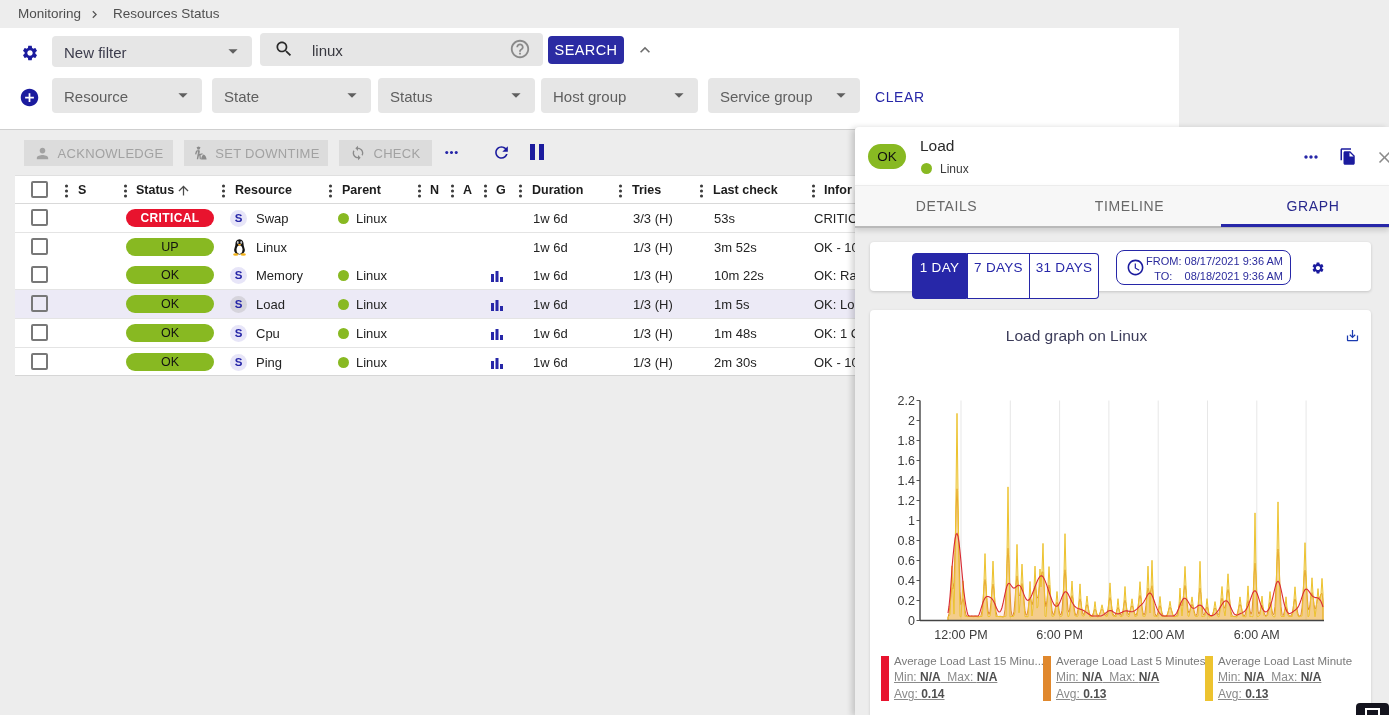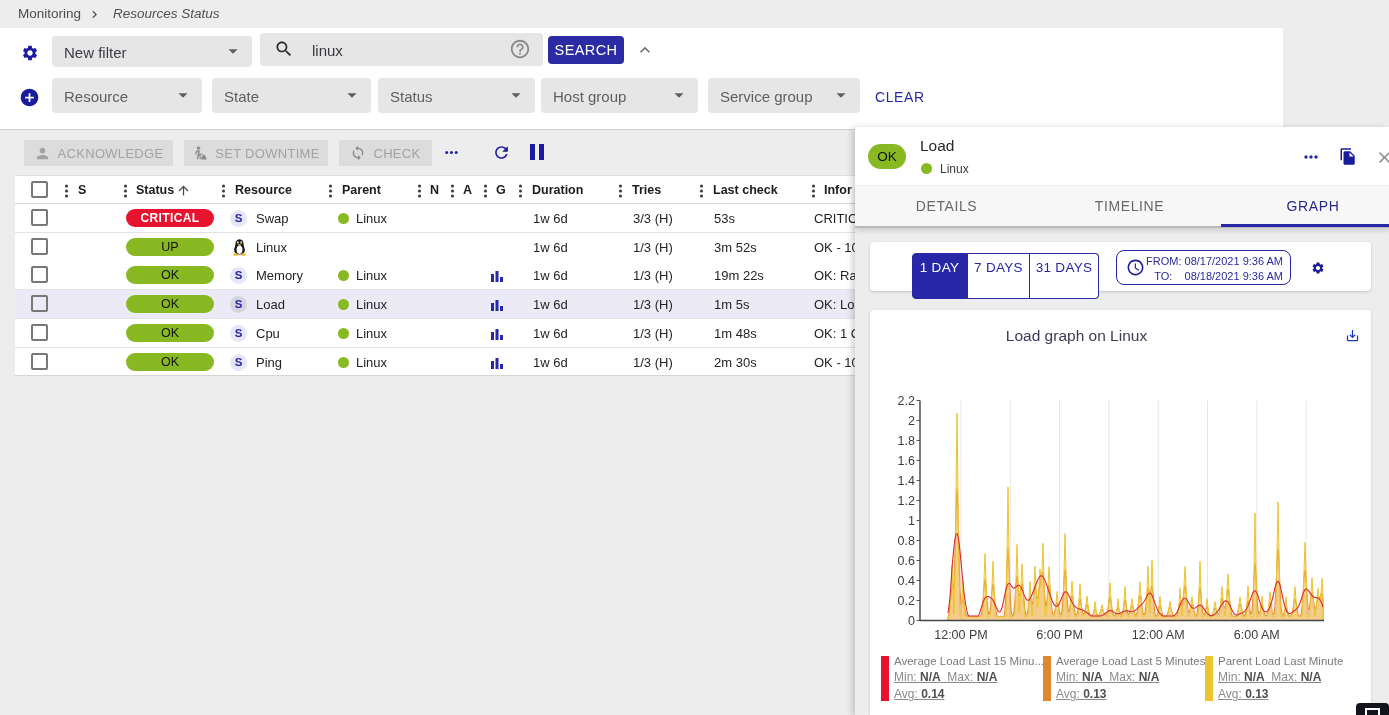--- a/index.html
+++ b/index.html
@@ -1,18 +1,18 @@
 <!DOCTYPE html>
 <html><head><meta charset="utf-8">
 <style>
 * { margin:0; padding:0; box-sizing:border-box; }
 html,body { width:1389px; height:715px; overflow:hidden; font-family:"Liberation Sans", sans-serif; background:#ededed; }
 .topbar { position:absolute; left:0; top:0; width:1389px; height:28px; background:#ededed; }
 .crumb { position:absolute; top:6px; font-size:13.5px; color:#4f4f4f; }
-.filterzone { position:absolute; left:0; top:28px; width:1283px; height:102px; background:#fff; border-bottom:1px solid #cfcfcf; }
+.filterzone { position:absolute; left:0; top:28px; width:1179px; height:102px; background:#fff; border-bottom:1px solid #cfcfcf; }
 .gbox { position:absolute; background:#e6e6e6; border-radius:4px; }
 .gbox .lab { position:absolute; left:12px; top:50%; transform:translateY(-50%); font-size:15px; color:#5f5f5f; }
 .searchbtn { position:absolute; left:548px; top:8px; width:76px; height:28px; background:#2b2ba3; color:#fff; border-radius:4px; font-size:14.5px; text-align:center; line-height:28px; letter-spacing:0.4px; }
 .clear { position:absolute; left:875px; top:61px; font-size:14px; color:#2727a8; letter-spacing:0.6px; }
 .actionbtn { position:absolute; top:140px; height:26px; background:#dcdcdc; border-radius:0; color:#a2a2a2; font-size:13px; letter-spacing:0.3px; display:flex; align-items:center; justify-content:center; gap:7px; }
 .table { position:absolute; left:15px; top:175px; width:845px; height:201px; background:#fff; border-top:1px solid #e0e0e0; border-bottom:1px solid #d6d6d6; overflow:hidden; }
 .thead { position:absolute; left:0; top:0; width:845px; height:28px; background:#fff; border-bottom:1px solid #d9d9d9; }
 .hlabel { position:absolute; font-size:12.5px; font-weight:bold; color:#1c1c1c; }
 .trow { position:absolute; left:0; width:845px; height:29px; background:#fff; border-bottom:1px solid #e4e4e4; }
 .trow.sel { background:#eceaf6; }
@@ -34,21 +34,21 @@
 .legsub { font-size:12px; color:#8a8a8a;text-decoration:underline; }
 .legsub b { color:#4f4f4f; }
 </style></head>
 <body>
 
 <div class="topbar">
   <span class="crumb" style="left:18px;">Monitoring</span>
   <svg width="15" height="15" viewBox="0 0 24 24" style="position:absolute;left:87px;top:7px" xmlns="http://www.w3.org/2000/svg">
       <path d="M10 6L8.59 7.41 13.17 12l-4.58 4.59L10 18l6-6z" fill="#555"></path>
     </svg>
-  <span class="crumb" style="left:113px;font-style:italic;">Resources Status</span>
+  <span class="crumb" style="left:113px;">Resources Status</span>
 </div>
 
 <div class="filterzone">
   <svg width="18" height="18" viewBox="0 0 24 24" style="position:absolute;left:21px;top:16px" xmlns="http://www.w3.org/2000/svg">
       <path d="M19.14,12.94c0.04-0.3,0.06-0.61,0.06-0.94c0-0.32-0.02-0.64-0.07-0.94l2.03-1.58c0.18-0.14,0.23-0.41,0.12-0.61l-1.92-3.32c-0.12-0.22-0.37-0.29-0.59-0.22l-2.39,0.96c-0.5-0.38-1.03-0.7-1.62-0.94L14.4,2.81c-0.04-0.24-0.24-0.41-0.48-0.41h-3.84c-0.24,0-0.43,0.17-0.47,0.41L9.25,5.35C8.66,5.59,8.12,5.92,7.63,6.29L5.24,5.33c-0.22-0.08-0.47,0-0.59,0.22L2.74,8.87C2.62,9.08,2.66,9.34,2.86,9.48l2.03,1.58C4.84,11.36,4.8,11.69,4.8,12s0.02,0.64,0.07,0.94l-2.03,1.58c-0.18,0.14-0.23,0.41-0.12,0.61l1.92,3.32c0.12,0.22,0.37,0.29,0.59,0.22l2.39-0.96c0.5,0.38,1.03,0.7,1.62,0.94l0.36,2.54c0.05,0.24,0.24,0.41,0.48,0.41h3.84c0.24,0,0.44-0.17,0.47-0.41l0.36-2.54c0.59-0.24,1.13-0.56,1.62-0.94l2.39,0.96c0.22,0.08,0.47,0,0.59-0.22l1.92-3.32c0.12-0.22,0.07-0.47-0.12-0.61L19.14,12.94z M12,15.6c-1.98,0-3.6-1.62-3.6-3.6s1.62-3.6,3.6-3.6s3.6,1.62,3.6,3.6S13.98,15.6,12,15.6z" fill="#1b1b9e"></path>
     </svg>
   <div class="gbox" style="left:52px;top:8px;width:200px;height:31px;">
     <span class="lab" style="color:#3c3c4c;">New filter</span>
     <svg width="22" height="22" viewBox="0 0 24 24" style="position:absolute;right:8px;top:4px" xmlns="http://www.w3.org/2000/svg">
         <path d="M7 10l5 5 5-5z" fill="#5f5f5f"></path>
@@ -245,21 +245,21 @@
 <span class="cell" style="left:241px;top:7px">Memory</span>
 <span class="gdot" style="left:323px;top:9px"></span>
       <span class="cell" style="left:341px;top:7px">Linux</span>
 <svg width="14" height="14" viewBox="0 0 14 14" style="position:absolute;left:475px;top:8px" xmlns="http://www.w3.org/2000/svg">
         <rect x="1" y="5" width="3" height="8" fill="#2727a8"></rect>
         <rect x="5.5" y="2" width="3" height="11" fill="#2727a8"></rect>
         <rect x="10" y="8" width="3" height="5" fill="#2727a8"></rect>
       </svg>
 <span class="cell" style="left:518px;top:7px">1w 6d</span>
 <span class="cell" style="left:618px;top:7px">1/3 (H)</span>
-<span class="cell" style="left:699px;top:7px">19m 22s</span>
+<span class="cell" style="left:699px;top:7px">10m 22s</span>
 <span class="cell info" style="left:799px;top:7px">OK: Ram used 1.2GB</span>
 </div>
 <div class="trow sel" style="top:114px">
 <span class="cbx" style="left:16px;top:5px"></span>
 <div class="pill pill-ok">OK</div>
 <span class="schip" style="background:#d6d4dc">S</span>
 <span class="cell" style="left:241px;top:7px">Load</span>
 <span class="gdot" style="left:323px;top:9px"></span>
       <span class="cell" style="left:341px;top:7px">Linux</span>
 <svg width="14" height="14" viewBox="0 0 14 14" style="position:absolute;left:475px;top:8px" xmlns="http://www.w3.org/2000/svg">
@@ -404,21 +404,21 @@
       <div class="legsub" style="margin-top:3px;">Avg: <b>0.14</b></div>
     </div>
     <div style="position:absolute;left:173px;top:346px;width:8px;height:45px;background:#e0882d;"></div>
     <div style="position:absolute;left:186px;top:345px;">
       <div class="legtitle">Average Load Last 5 Minutes</div>
       <div class="legsub" style="margin-top:3px;">Min: <b>N/A</b>&nbsp;&nbsp;Max: <b>N/A</b></div>
       <div class="legsub" style="margin-top:3px;">Avg: <b>0.13</b></div>
     </div>
     <div style="position:absolute;left:335px;top:346px;width:8px;height:45px;background:#edc32f;"></div>
     <div style="position:absolute;left:348px;top:345px;">
-      <div class="legtitle">Parent Load Last Minute</div>
+      <div class="legtitle">Average Load Last Minute</div>
       <div class="legsub" style="margin-top:3px;">Min: <b>N/A</b>&nbsp;&nbsp;Max: <b>N/A</b></div>
       <div class="legsub" style="margin-top:3px;">Avg: <b>0.13</b></div>
     </div>
   </div>
 </div>
 
 <div style="position:absolute;left:1356px;top:703px;width:33px;height:12px;background:#14141e;border-radius:4px 4px 0 0;">
   <div style="position:absolute;left:9px;top:5px;width:15px;height:7px;border:2px solid #fff;border-bottom:none;"></div>
 </div>
 

